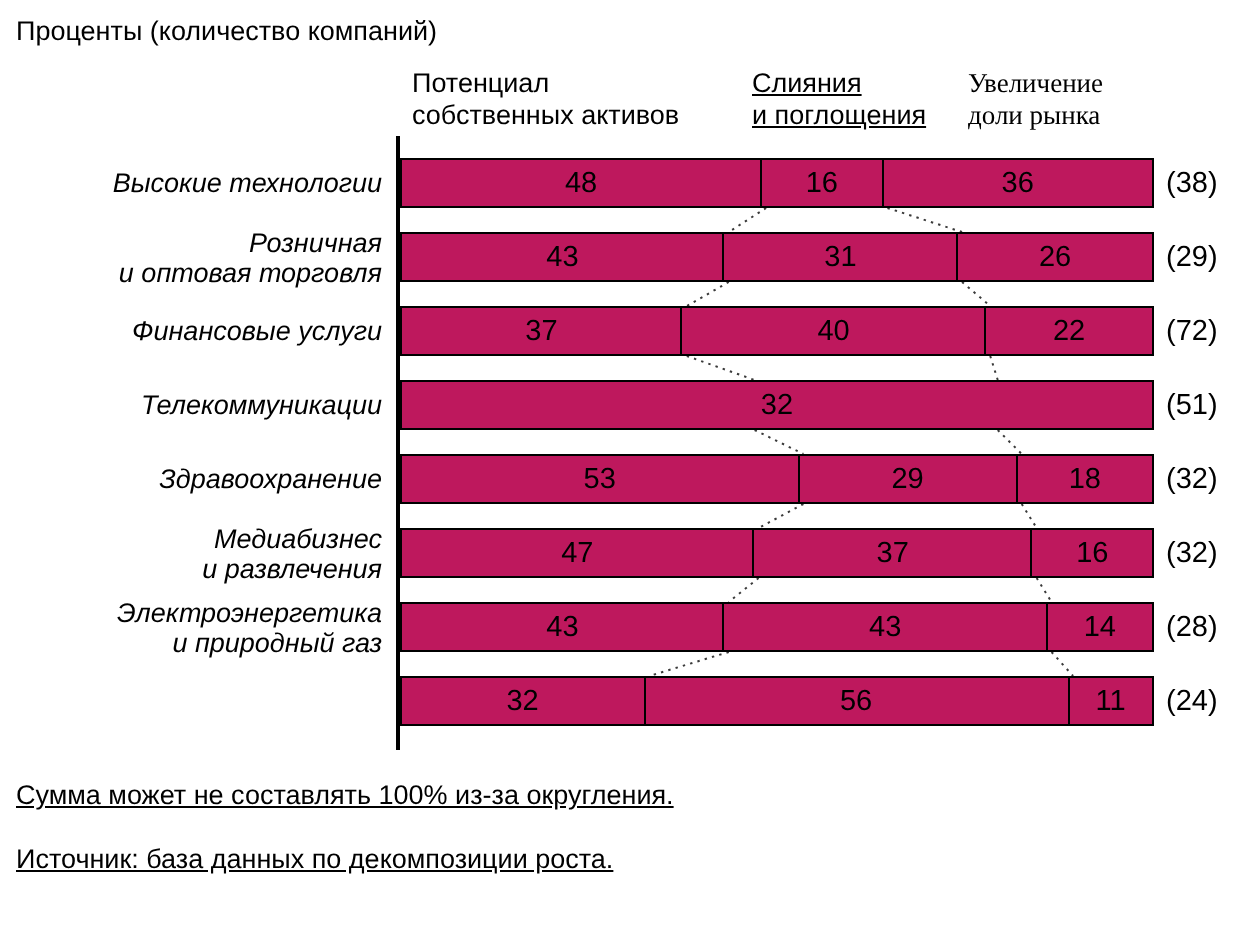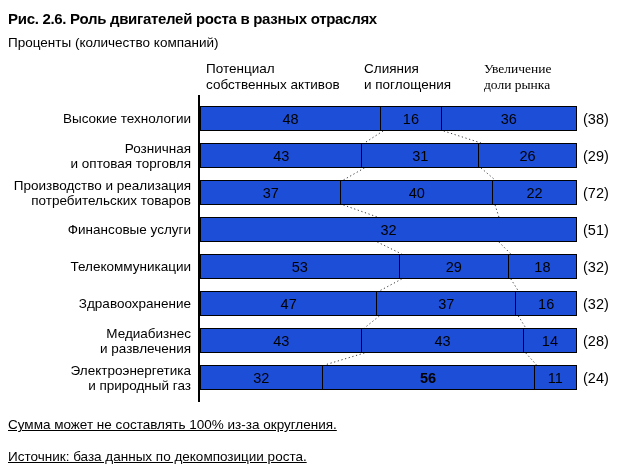--- a/index.html
+++ b/index.html
@@ -17,49 +17,49 @@
     margin: 2px 0 7px 0; line-height: 18px;
   }
   .fig-subtitle { font-size: 13.5px; margin: 0 0 10px 0; line-height: 16px; }
 
   .headers { position: relative; margin-left: 192px; width: 377px; height: 34px; }
   .col-header {
     position: absolute; top: 0;
     font-size: 13.5px; line-height: 15.5px; white-space: pre-line;
   }
   .col-header.h0 { left: 6px; }
-  .col-header.h1 { left: 164px; }
+  .col-header.h1 { left: 176px; text-decoration: underline; }
   .col-header.h2 { left: 284px; font-family: Liberation Serif, serif; }
 
   .chart-body { display: flex; align-items: stretch; }
 
   .labels-col { width: 190px; padding-top: 11px; }
   .row-label {
     height: 25px; margin-bottom: 12px;
     display: flex; align-items: center; justify-content: flex-end;
     text-align: right; padding-right: 7px;
-    font-size: 13.5px; line-height: 15px; white-space: pre-line;
+    font-size: 13.5px; line-height: 15px; white-space: pre-line; font-style: italic;
   }
 
   .plot {
     position: relative; width: 377px;
     border-left: 2px solid #000;
     padding: 11px 0 12px 0;
     box-sizing: content-box;
   }
   .connectors {
     position: absolute; left: 0; top: 0; width: 100%; height: 100%;
     pointer-events: none;
   }
   .bar {
     position: relative;
     height: 25px; margin-bottom: 12px;
     display: flex;
     border: 1.5px solid #000; box-sizing: border-box;
-    background: #1d4ed8;
+    background: #be185d;
   }
   .bar:last-child { margin-bottom: 0; }
   .seg {
     display: flex; align-items: center; justify-content: center;
     border-right: 1.5px solid #000; box-sizing: border-box;
     font-size: 14.5px;
     overflow: hidden;
   }
   .seg:last-child { border-right: none; }
 
@@ -71,39 +71,36 @@
   }
 
   .footnotes { margin-top: 15px; margin-left: 0; }
   .footnote { font-size: 13.5px; line-height: 16px; margin: 0 0 16px 0; text-decoration: underline; }
 </style>
 </head>
 <body>
 
 <div class="page">
 
-  <div class="fig-title">Рис. 2.6. Роль двигателей роста в разных отраслях</div>
   <div class="fig-subtitle">Проценты (количество компаний)</div>
 
   <div class="headers">
     <span class="col-header h0">Потенциал
 собственных активов</span>
     <span class="col-header h1">Слияния
 и поглощения</span>
     <span class="col-header h2">Увеличение
 доли рынка</span>
   </div>
 
   <div class="chart-body">
     <div class="labels-col">
         <div class="row-label">Высокие технологии</div>
         <div class="row-label">Розничная
 и оптовая торговля</div>
-        <div class="row-label">Производство и реализация
-потребительских товаров</div>
         <div class="row-label">Финансовые услуги</div>
         <div class="row-label">Телекоммуникации</div>
         <div class="row-label">Здравоохранение</div>
         <div class="row-label">Медиабизнес
 и развлечения</div>
         <div class="row-label">Электроэнергетика
 и природный газ</div>
       </div>
     <div class="plot">
       <svg class="connectors" width="379" height="307">
@@ -197,21 +194,21 @@
             <span>43</span>
           </div>
           <div class="seg" style="flex: 14 1 0%;">
             <span>14</span>
           </div>
         </div>
         <div class="bar">
           <div class="seg" style="flex: 32 1 0%;">
             <span>32</span>
           </div>
-          <div class="seg" style="flex: 56 1 0%; font-weight: bold;">
+          <div class="seg" style="flex: 56 1 0%;">
             <span>56</span>
           </div>
           <div class="seg" style="flex: 11 1 0%;">
             <span>11</span>
           </div>
         </div>
       </div>
     <div class="counts-col">
         <div class="row-count">(38)</div>
         <div class="row-count">(29)</div>

